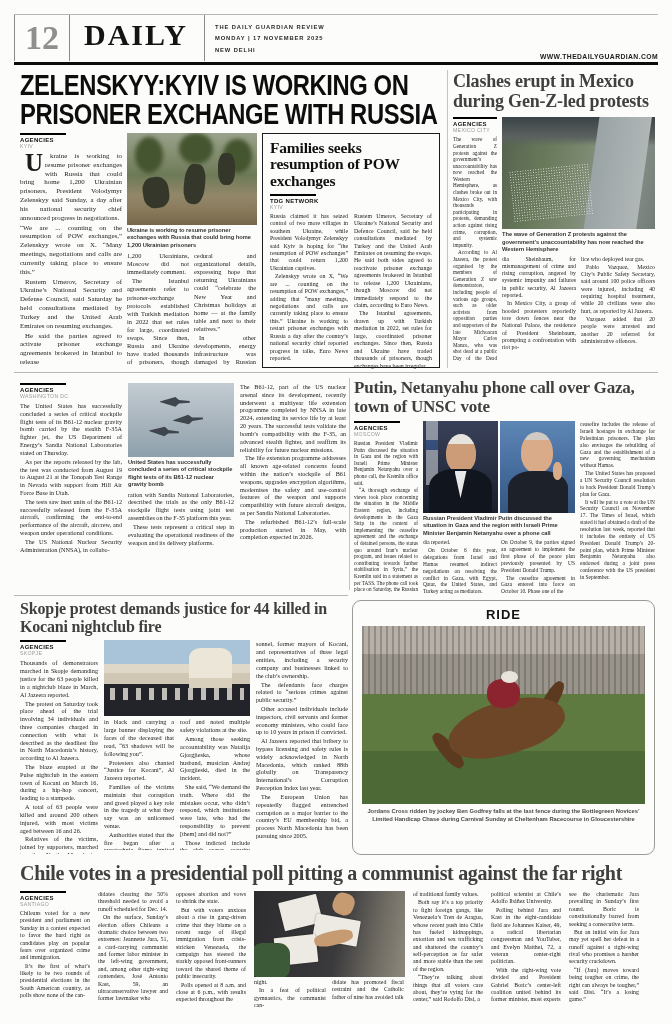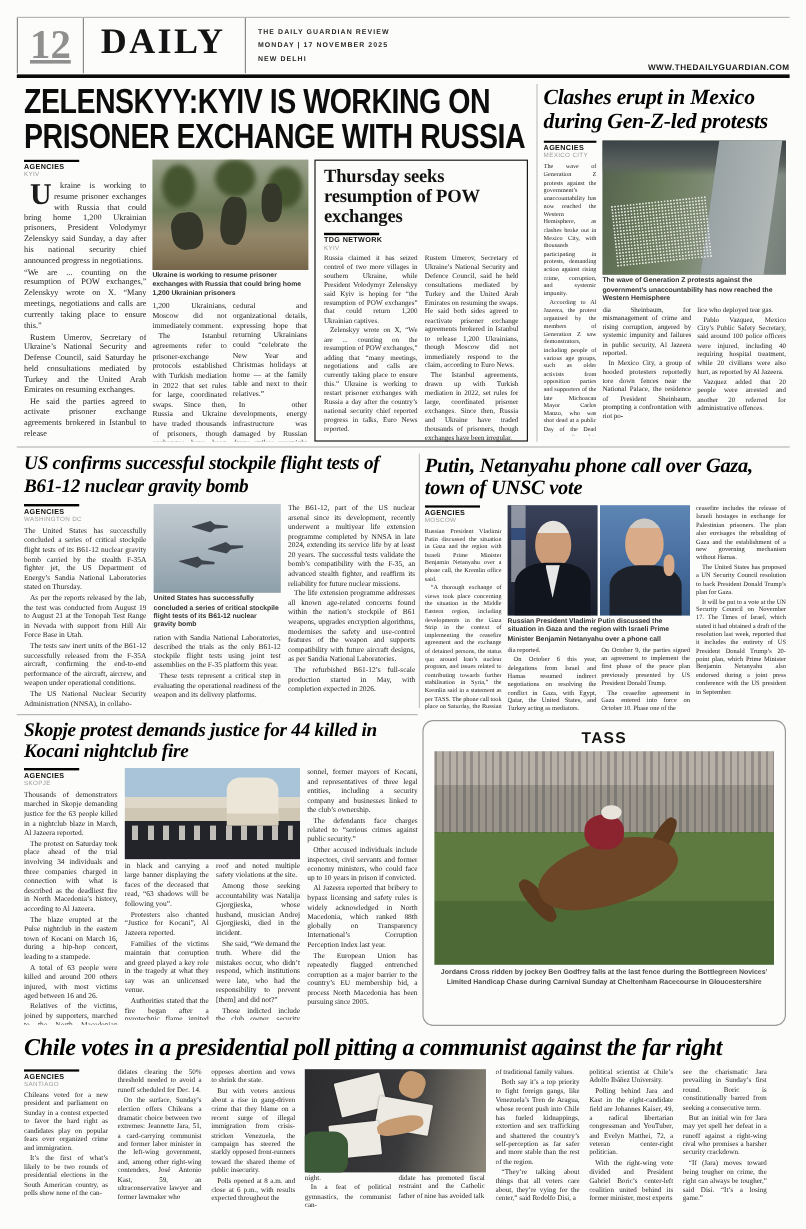--- a/index.html
+++ b/index.html
@@ -3,38 +3,38 @@
 <meta charset="utf-8">
 <style>
   html,body{margin:0;padding:0;}
   body{width:672px;height:1024px;background:#f6f5f1;font-family:"Liberation Serif",serif;}
   .page{position:relative;width:672px;height:1024px;background:#fcfcfa;overflow:hidden;color:#161616;}
   .rule-h{position:absolute;border-top:1px solid #b9b7b2;}
   .rule-v{position:absolute;border-left:1px solid #c6c4bf;}
 
   
   .masthead{position:absolute;left:14px;right:14px;top:15px;height:46px;display:flex;align-items:stretch;}
-  .pagenum{font:700 34px "Liberation Serif",serif;color:#8f8f8f;padding:0 10px;border-left:1px solid #8a8a8a;border-right:1px solid #8a8a8a;display:flex;align-items:center;text-decoration:underline;}
+  .pagenum{font:700 34px "Liberation Serif",serif;color:#8f8f8f;padding:0 10px;border-left:1px solid #8a8a8a;border-right:1px solid #8a8a8a;display:flex;align-items:center;}
   .worldtitle{font:600 30px "Liberation Serif",serif;color:#141414;letter-spacing:2px;padding:3px 16px 0 14px;}
   .mh-div{border-left:1px solid #8a8a8a;}
   .dateline{padding:7px 0 0 10px;font:700 5.8px "Liberation Sans",sans-serif;letter-spacing:.9px;line-height:1.95;color:#2a2a2a;}
   .mh-spacer{flex:1;}
   .website{align-self:flex-end;font:700 6.8px "Liberation Sans",sans-serif;letter-spacing:.4px;color:#222;padding-bottom:1px;}
   .thickrule{position:absolute;left:14px;right:14px;top:62px;border-top:3px solid #0b0b0b;}
 
   
   .byline{margin-bottom:3px;}
   .byline::before{content:"";display:block;width:46px;border-top:2px solid #000;margin-bottom:2px;}
   .byline .agency{font:700 6px "Liberation Sans",sans-serif;letter-spacing:.3px;color:#111;}
   .byline .place{font:400 5.2px "Liberation Sans",sans-serif;color:#9a9a9a;letter-spacing:.3px;}
   .bcol{font-family:"Liberation Serif",serif;font-size:6.3px;line-height:1.26;text-align:justify;color:#1c1c1c;hyphens:auto;overflow:hidden;}
   .bcol p{margin:0 0 1px;text-indent:5px;}
   .bcol p:first-child{text-indent:0;}
   .caption{font:700 5.7px "Liberation Sans",sans-serif;line-height:1.3;color:#333;margin-top:2px;text-align:left;}
-  .ser-head{font-family:"Liberation Serif",serif;font-weight:700;color:#000000;font-style:italic;}
+  .ser-head{font-family:"Liberation Serif",serif;font-weight:700;color:#404040;}
   .photo{position:relative;overflow:hidden;background:#999;}
   .dropcap{float:left;font:700 25px/19px "Liberation Serif",serif;padding:1px 2px 0 0;}
 
   
   .zel-head{position:absolute;left:20px;top:71px;width:515px;transform:scaleX(.82);transform-origin:0 0;font:900 29px/1.0 "Liberation Sans",sans-serif;letter-spacing:-.5px;color:#0d0d0d;}
   .zel-row{position:absolute;left:20px;top:133px;width:425px;height:235px;display:flex;gap:5px;}
   .z-col1{width:102px;font-size:6.9px;line-height:1.28;}
   .z-mid{width:130px;display:flex;flex-direction:column;}
   .z-sub{display:flex;gap:5px;margin-top:3px;flex:1;overflow:hidden;}
   .z-sub .bcol{width:62px;font-size:6.4px;}
@@ -183,21 +183,21 @@
             <p>The Istanbul agreements refer to prisoner-exchange protocols established with Turkish mediation in 2022 that set rules for large, coordinated swaps. Since then, Russia and Ukraine have traded thousands of prisoners, though exchanges have been sporadic.</p>
           </div>
         <div class="bcol">
             <p>cedural and organizational details, expressing hope that returning Ukrainians could “celebrate the New Year and Christmas holidays at home — at the family table and next to their relatives.”</p>
             <p>In other developments, energy infrastructure was damaged by Russian drone strikes overnight into Sunday in Ukraine’s Odesa region, Ukraine’s State Emergency Service said. A solar power plant was among the damaged sites.</p>
           </div>
       </div>
     </div>
 
     <div class="powbox">
-      <div class="pow-head ser-head">Thursday seeks resumption of POW exchanges</div>
+      <div class="pow-head ser-head">Families seeks resumption of POW exchanges</div>
       <div class="byline">
         <div class="agency">TDG NETWORK</div>
         <div class="place">KYIV</div>
       </div>
       <div class="pow-cols">
         <div class="bcol">
             <p>Russia claimed it has seized control of two more villages in southern Ukraine, while President Volodymyr Zelenskyy said Kyiv is hoping for “the resumption of POW exchanges” that could return 1,200 Ukrainian captives.</p>
             <p>Zelenskyy wrote on X, “We are ... counting on the resumption of POW exchanges,” adding that “many meetings, negotiations and calls are currently taking place to ensure this.” Ukraine is working to restart prisoner exchanges with Russia a day after the country’s national security chief reported progress in talks, Euro News reported.</p>
           </div>
         <div class="bcol">
@@ -241,21 +241,20 @@
               <p>Vazquez added that 20 people were arrested and another 20 referred for administrative offences.</p>
             </div>
         </div>
       </div>
     </div>
   </div>
 
   <div class="rule-h" style="left:14px;right:14px;top:372px;"></div>
 
   <div class="b61">
-    <div class="b61-head ser-head">US confirms successful stockpile flight tests of B61-12 nuclear gravity bomb</div>
     <div class="b-row">
       <div class="b-col1 bcol">
         <div class="byline">
           <div class="agency">AGENCIES</div>
           <div class="place">WASHINGTON DC</div>
         </div>
         <div>
             <p>The United States has successfully concluded a series of critical stockpile flight tests of its B61-12 nuclear gravity bomb carried by the stealth F-35A fighter jet, the US Department of Energy’s Sandia National Laboratories stated on Thursday.</p>
             <p>As per the reports released by the lab, the test was conducted from August 19 to August 21 at the Tonopah Test Range in Nevada with support from Hill Air Force Base in Utah.</p>
             <p>The tests saw inert units of the B61-12 successfully released from the F-35A aircraft, confirming the end-to-end performance of the aircraft, aircrew, and weapon under operational conditions.</p>
@@ -373,21 +372,21 @@
           <p>sonnel, former mayors of Kocani, and representatives of three legal entities, including a security company and businesses linked to the club’s ownership.</p>
           <p>The defendants face charges related to “serious crimes against public security.”</p>
           <p>Other accused individuals include inspectors, civil servants and former economy ministers, who could face up to 10 years in prison if convicted.</p>
           <p>Al Jazeera reported that bribery to bypass licensing and safety rules is widely acknowledged in North Macedonia, which ranked 88th globally on Transparency International’s Corruption Perception Index last year.</p>
           <p>The European Union has repeatedly flagged entrenched corruption as a major barrier to the country’s EU membership bid, a process North Macedonia has been pursuing since 2005.</p>
         </div>
     </div>
   </div>
 
   <div class="ride">
-    <div class="ride-title">TASS</div>
+    <div class="ride-title">RIDE</div>
     <div class="photo ph-horse">
       <div class="horse-stand"></div>
       <div class="horse-leg"></div>
       <div class="horse-leg2"></div>
       <div class="horse-body"></div>
       <div class="jockey"></div>
       <div class="jockey-cap"></div>
     </div>
     <div class="ride-cap">Jordans Cross ridden by jockey Ben Godfrey falls at the last fence during the Bottlegreen Novices’ Limited Handicap Chase during Carnival Sunday at Cheltenham Racecourse in Gloucestershire</div>
   </div>

